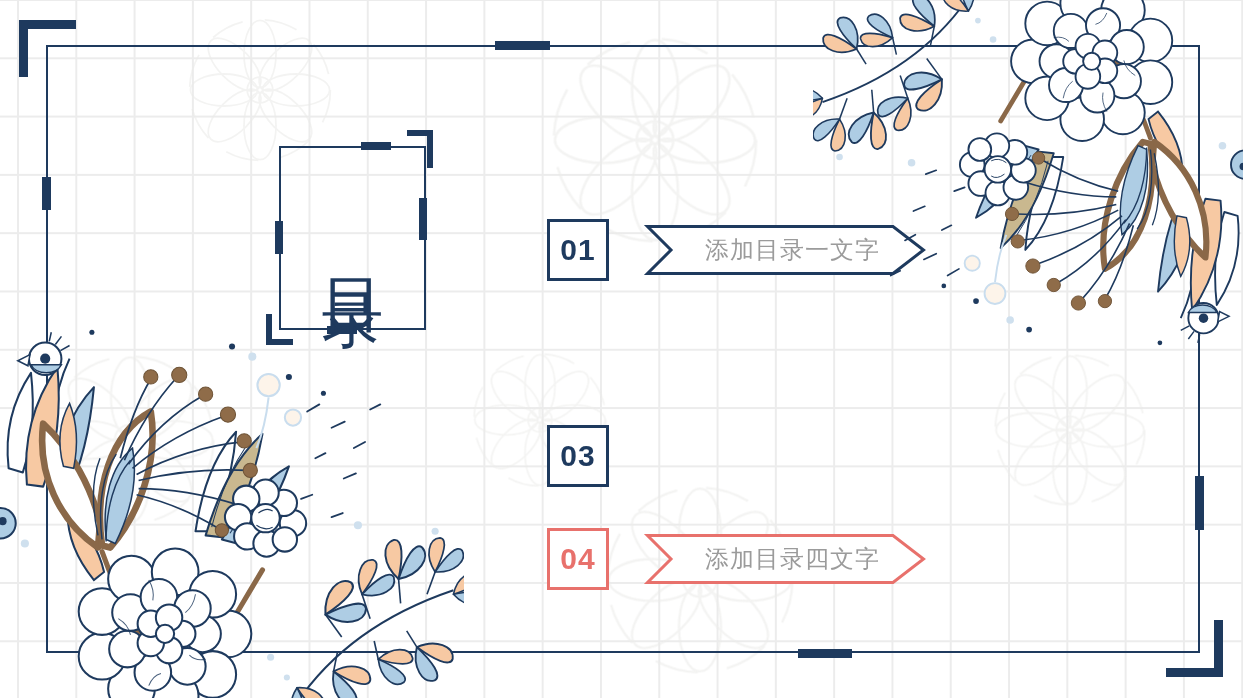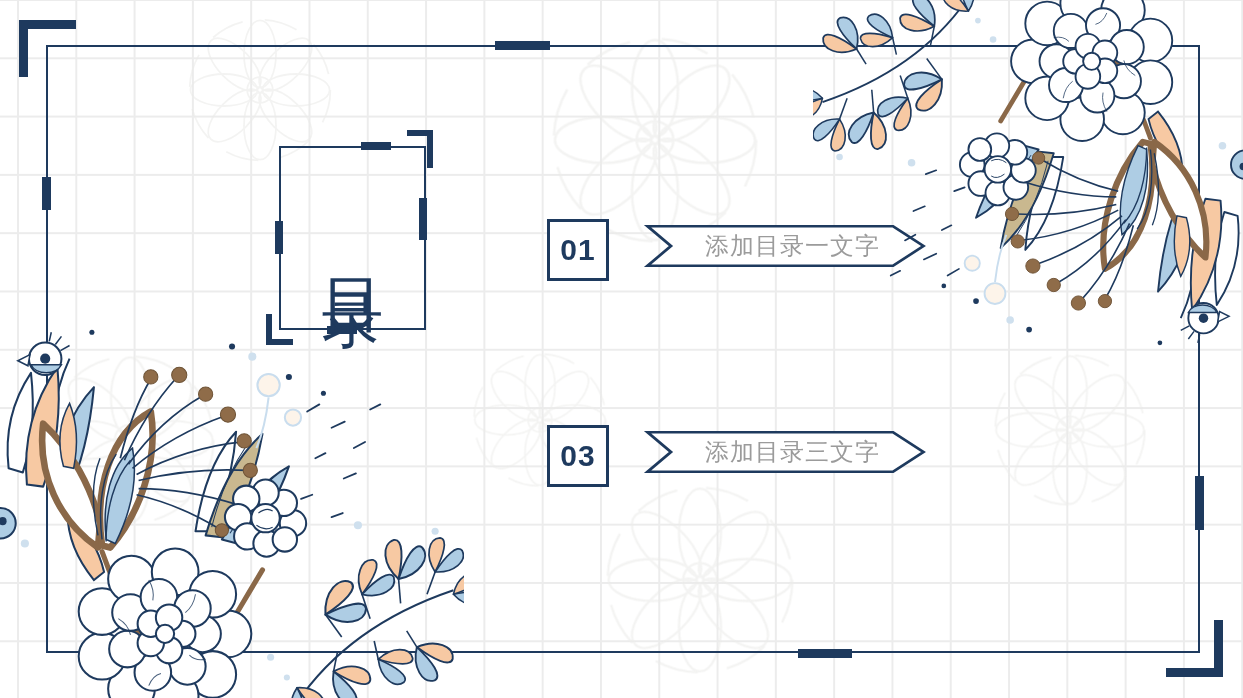--- a/index.html
+++ b/index.html
@@ -51,21 +51,21 @@
   .tb-corner-bl{ left:266px; top:314px; width:27px; height:31px;
                  border-left:6px solid var(--navy); border-bottom:6px solid var(--navy); }
 
   
   .toc-row{ position:absolute; left:547px; width:391px; height:62px; z-index:3; }
   .num-box{ position:absolute; left:0; top:0; width:62px; height:62px;
             background:#fff; border:3px solid var(--accent,#1e3a5e);
             display:flex; align-items:center; justify-content:center; cursor:default; }
   .num-box span{ font-size:30px; font-weight:bold; color:var(--accent,#1e3a5e);
                  letter-spacing:1px; }
-  .banner{ position:absolute; left:99px; top:6px; width:279px; height:42px; }
+  .banner{ position:absolute; left:99px; top:6px; width:279px; height:50px; }
   .banner svg{ position:absolute; inset:0; width:100%; height:100%; overflow:visible; }
   .banner polygon{ fill:#ffffff; stroke:var(--accent,#1e3a5e); stroke-width:3; }
   .banner-label{ position:absolute; inset:0; display:flex; align-items:center;
                  justify-content:center; padding-left:14px;
                  font-size:24px; color:#9b9b9b; letter-spacing:1px; }
 
   
   .floral{ position:absolute; z-index:4; pointer-events:none; }
   .floral-bl{ left:-4px; top:314px; width:468px; height:394px; }
   .floral-tr{ right:-6px; top:-8px; width:436px; height:368px; transform:rotate(180deg); }
@@ -325,28 +325,33 @@
       </svg>
       <span class="banner-label">添加目录一文字</span>
     </div>
   </div>
 
 
   <div class="toc-row" style="top: 425px; text-align: right; --accent: #1e3a5e;">
     <div class="num-box">
       <span>03</span>
     </div>
+  </div>
+
+  <div class="toc-row" style="top: 528px; --accent: #e8716c;">
+    <div class="num-box">
+      <span>04</span>
+    </div>
     <div class="banner">
       <svg viewBox="0 0 279 50" preserveAspectRatio="none">
         <polygon points="1.5,1.5 247,1.5 277.5,25 247,48.5 1.5,48.5 25,25"></polygon>
       </svg>
-      <span class="banner-label">添加目录三文字</span>
+      <span class="banner-label">添加目录四文字</span>
     </div>
   </div>
-
 
   <svg class="floral floral-bl" viewBox="0 0 460 388">
     <use href="#floral"></use>
   </svg>
   <svg class="floral floral-tr" viewBox="0 0 460 388">
     <use href="#floral"></use>
   </svg>
 
 </div>
 

